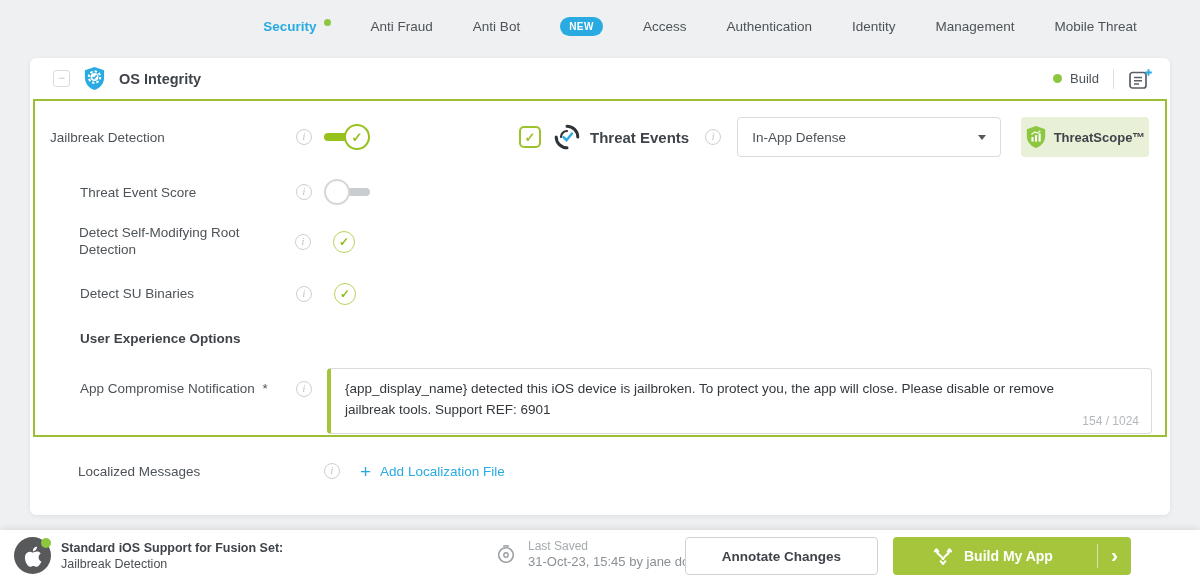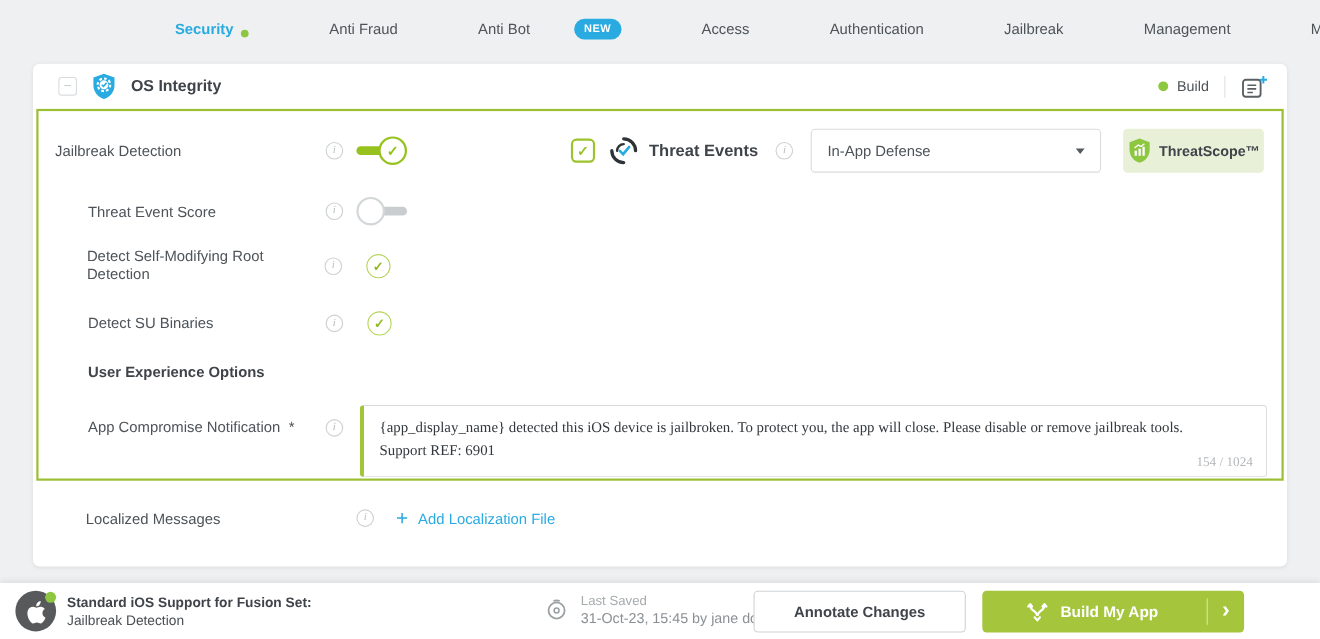--- a/index.html
+++ b/index.html
@@ -7,21 +7,21 @@
   body {
     background:#eef0f1;
     font-family:"Liberation Sans", sans-serif;
     color:#4d5358;
     position:relative;
     overflow:hidden;
   }
 
   
   .topnav { height:52px; display:flex; align-items:center; justify-content:center; gap:40px; padding-left:200px; }
-  .nav-item { font-size:13.5px; color:#4d5358; cursor:pointer; white-space:nowrap; display:flex; align-items:flex-end; gap:7px;margin-left:33px; }
+  .nav-item { font-size:13.5px; color:#4d5358; cursor:pointer; white-space:nowrap; display:flex; align-items:flex-start; gap:7px; }
   .nav-item.active { color:#29abe2; font-weight:bold; }
   .nav-dot { width:7px; height:7px; border-radius:50%; background:#8dc63f; display:inline-block; }
   .nav-badge { background:#29abe2; color:#fff; font-size:10px; font-weight:bold; letter-spacing:.5px; padding:4px 9px; border-radius:11px; }
 
   
   .card { position:absolute; left:30px; top:58px; width:1140px; height:457px; background:#fff; border-radius:6px; box-shadow:0 1px 4px rgba(0,0,0,.08); }
   .card-header { height:41px; display:flex; align-items:center; padding:0 18px 0 23px; }
   .collapse-btn { width:17px; height:17px; border:1px solid #d9dcde; border-radius:3px; color:#c3c7ca; font-size:12px; line-height:14px; text-align:center; background:#fff; cursor:pointer; }
   .card-title { font-size:14.5px; font-weight:bold; color:#3f444a; margin-left:13px; }
   .shield-icon { margin-left:13px; display:flex; }
@@ -67,21 +67,21 @@
 
   .row-score { margin-top:22px; padding-left:45px; }
   .row-detect1 { margin-top:20px; padding-left:20px;margin-left:24px; }
   .row-detect1 .lbl-sub { line-height:1.25; }
   .row-detect2 { margin-top:24px; padding-left:45px; }
   .ux-heading { margin-top:26px; padding-left:45px; font-size:13.5px; font-weight:bold; color:#3f444a; }
   .row-notif { margin-top:22px; padding-left:45px; align-items:flex-start; }
   .row-notif .lbl-sub { padding-top:13px; }
   .row-notif .info-icon { margin-top:13px; }
 
-  .notif-box { flex:1; margin-left:15px; margin-right:13px; height:66px; border:1px solid #d9dcde; border-left:4px solid #a3c53a; border-radius:4px; background:#fff; position:relative; padding:10px 70px 10px 14px; cursor:text;font-family:Liberation Serif, serif; }
+  .notif-box { flex:1; margin-left:15px; margin-right:13px; height:66px; border:1px solid #d9dcde; border-left:4px solid #a3c53a; border-radius:4px; background:#fff; position:relative; padding:10px 70px 10px 14px; cursor:text; }
   .notif-text { font-size:13.5px; color:#33383d; line-height:1.55; display:block; }
   .notif-counter { position:absolute; right:12px; bottom:5px; font-size:12px; color:#b4b8bb; }
 
   
   .row-localized { position:absolute; left:0; top:379px; width:100%; padding-left:48px; display:flex; align-items:center; height:78px; padding-bottom:10px; }
   .row-localized .lbl-sub { width:246px; }
   .add-loc { display:flex; align-items:center; margin-left:20px; color:#29abe2; cursor:pointer; }
   .add-loc .plus { font-size:19px; font-weight:normal; margin-right:9px; line-height:1; }
   .add-loc .link-text { font-size:13.5px;text-align:right; }
 
@@ -116,21 +116,21 @@
     <span>Anti Bot</span>
   </div>
   <span class="nav-badge">NEW</span>
   <div class="nav-item">
       <span>Access</span>
     </div>
   <div class="nav-item">
       <span>Authentication</span>
     </div>
   <div class="nav-item">
-      <span>Jailbreak</span>
+      <span>Identity</span>
     </div>
   <div class="nav-item">
       <span>Management</span>
     </div>
   <div class="nav-item">
       <span>Mobile Threat</span>
     </div>
 </div>
 
 <div class="card">

